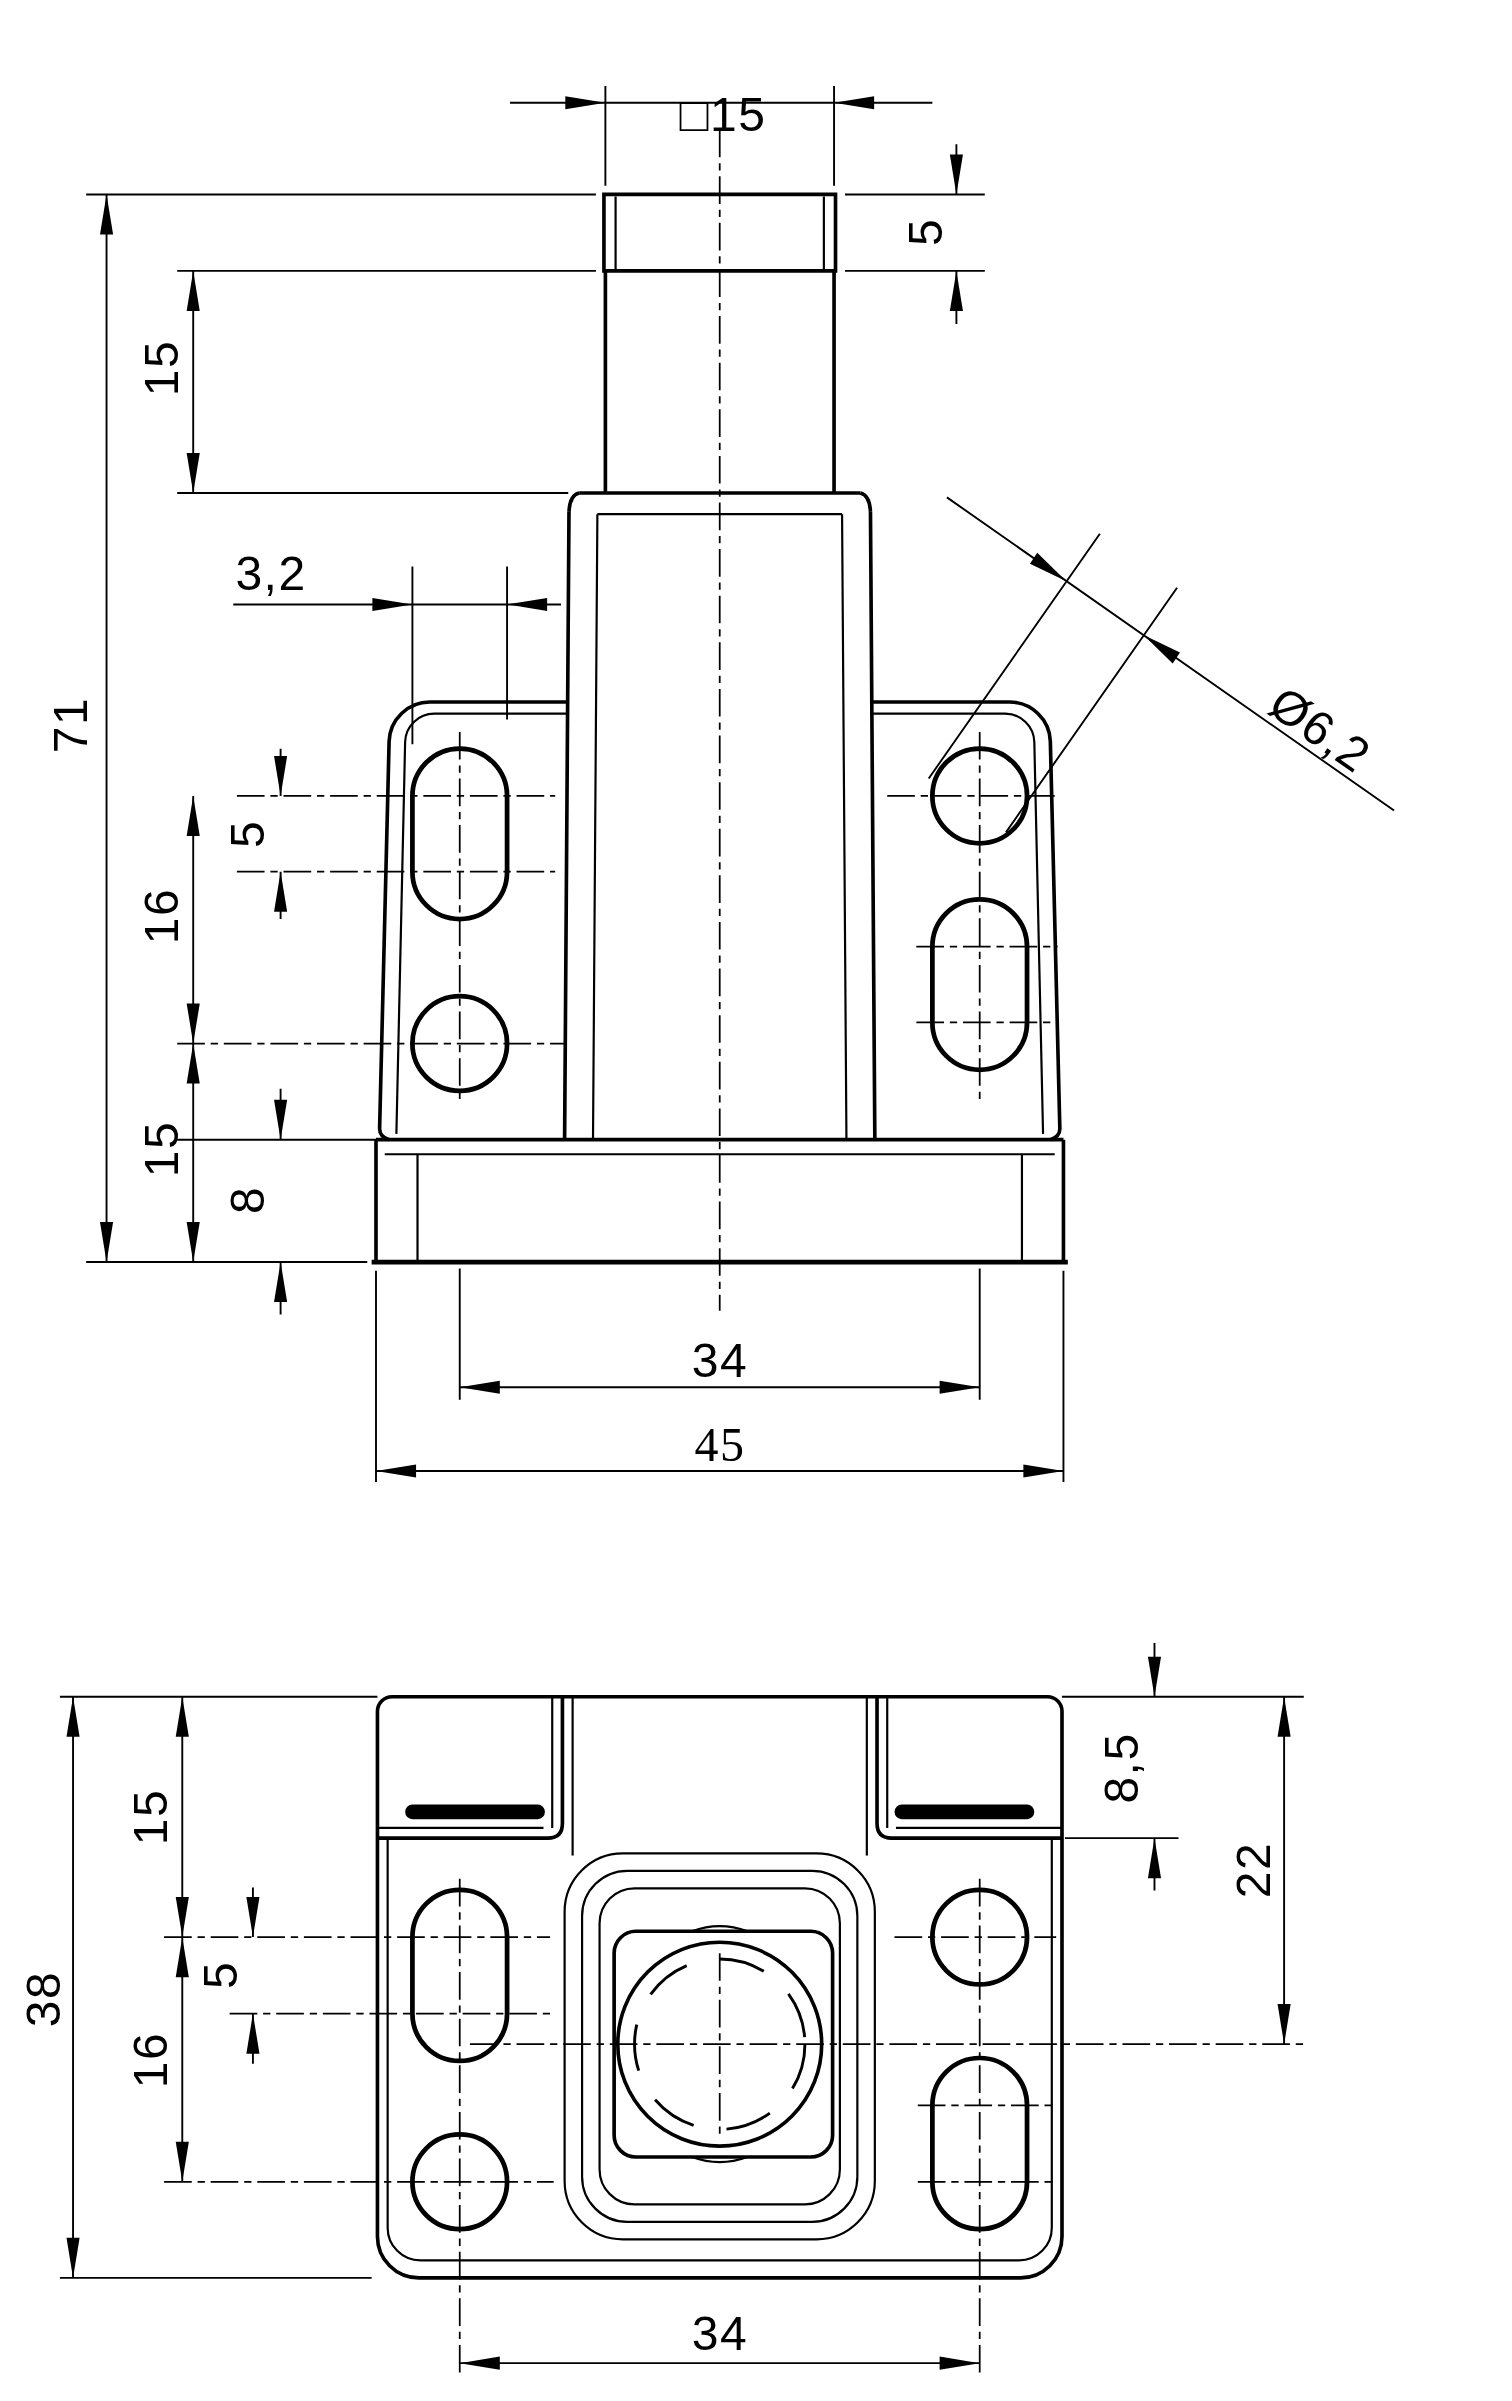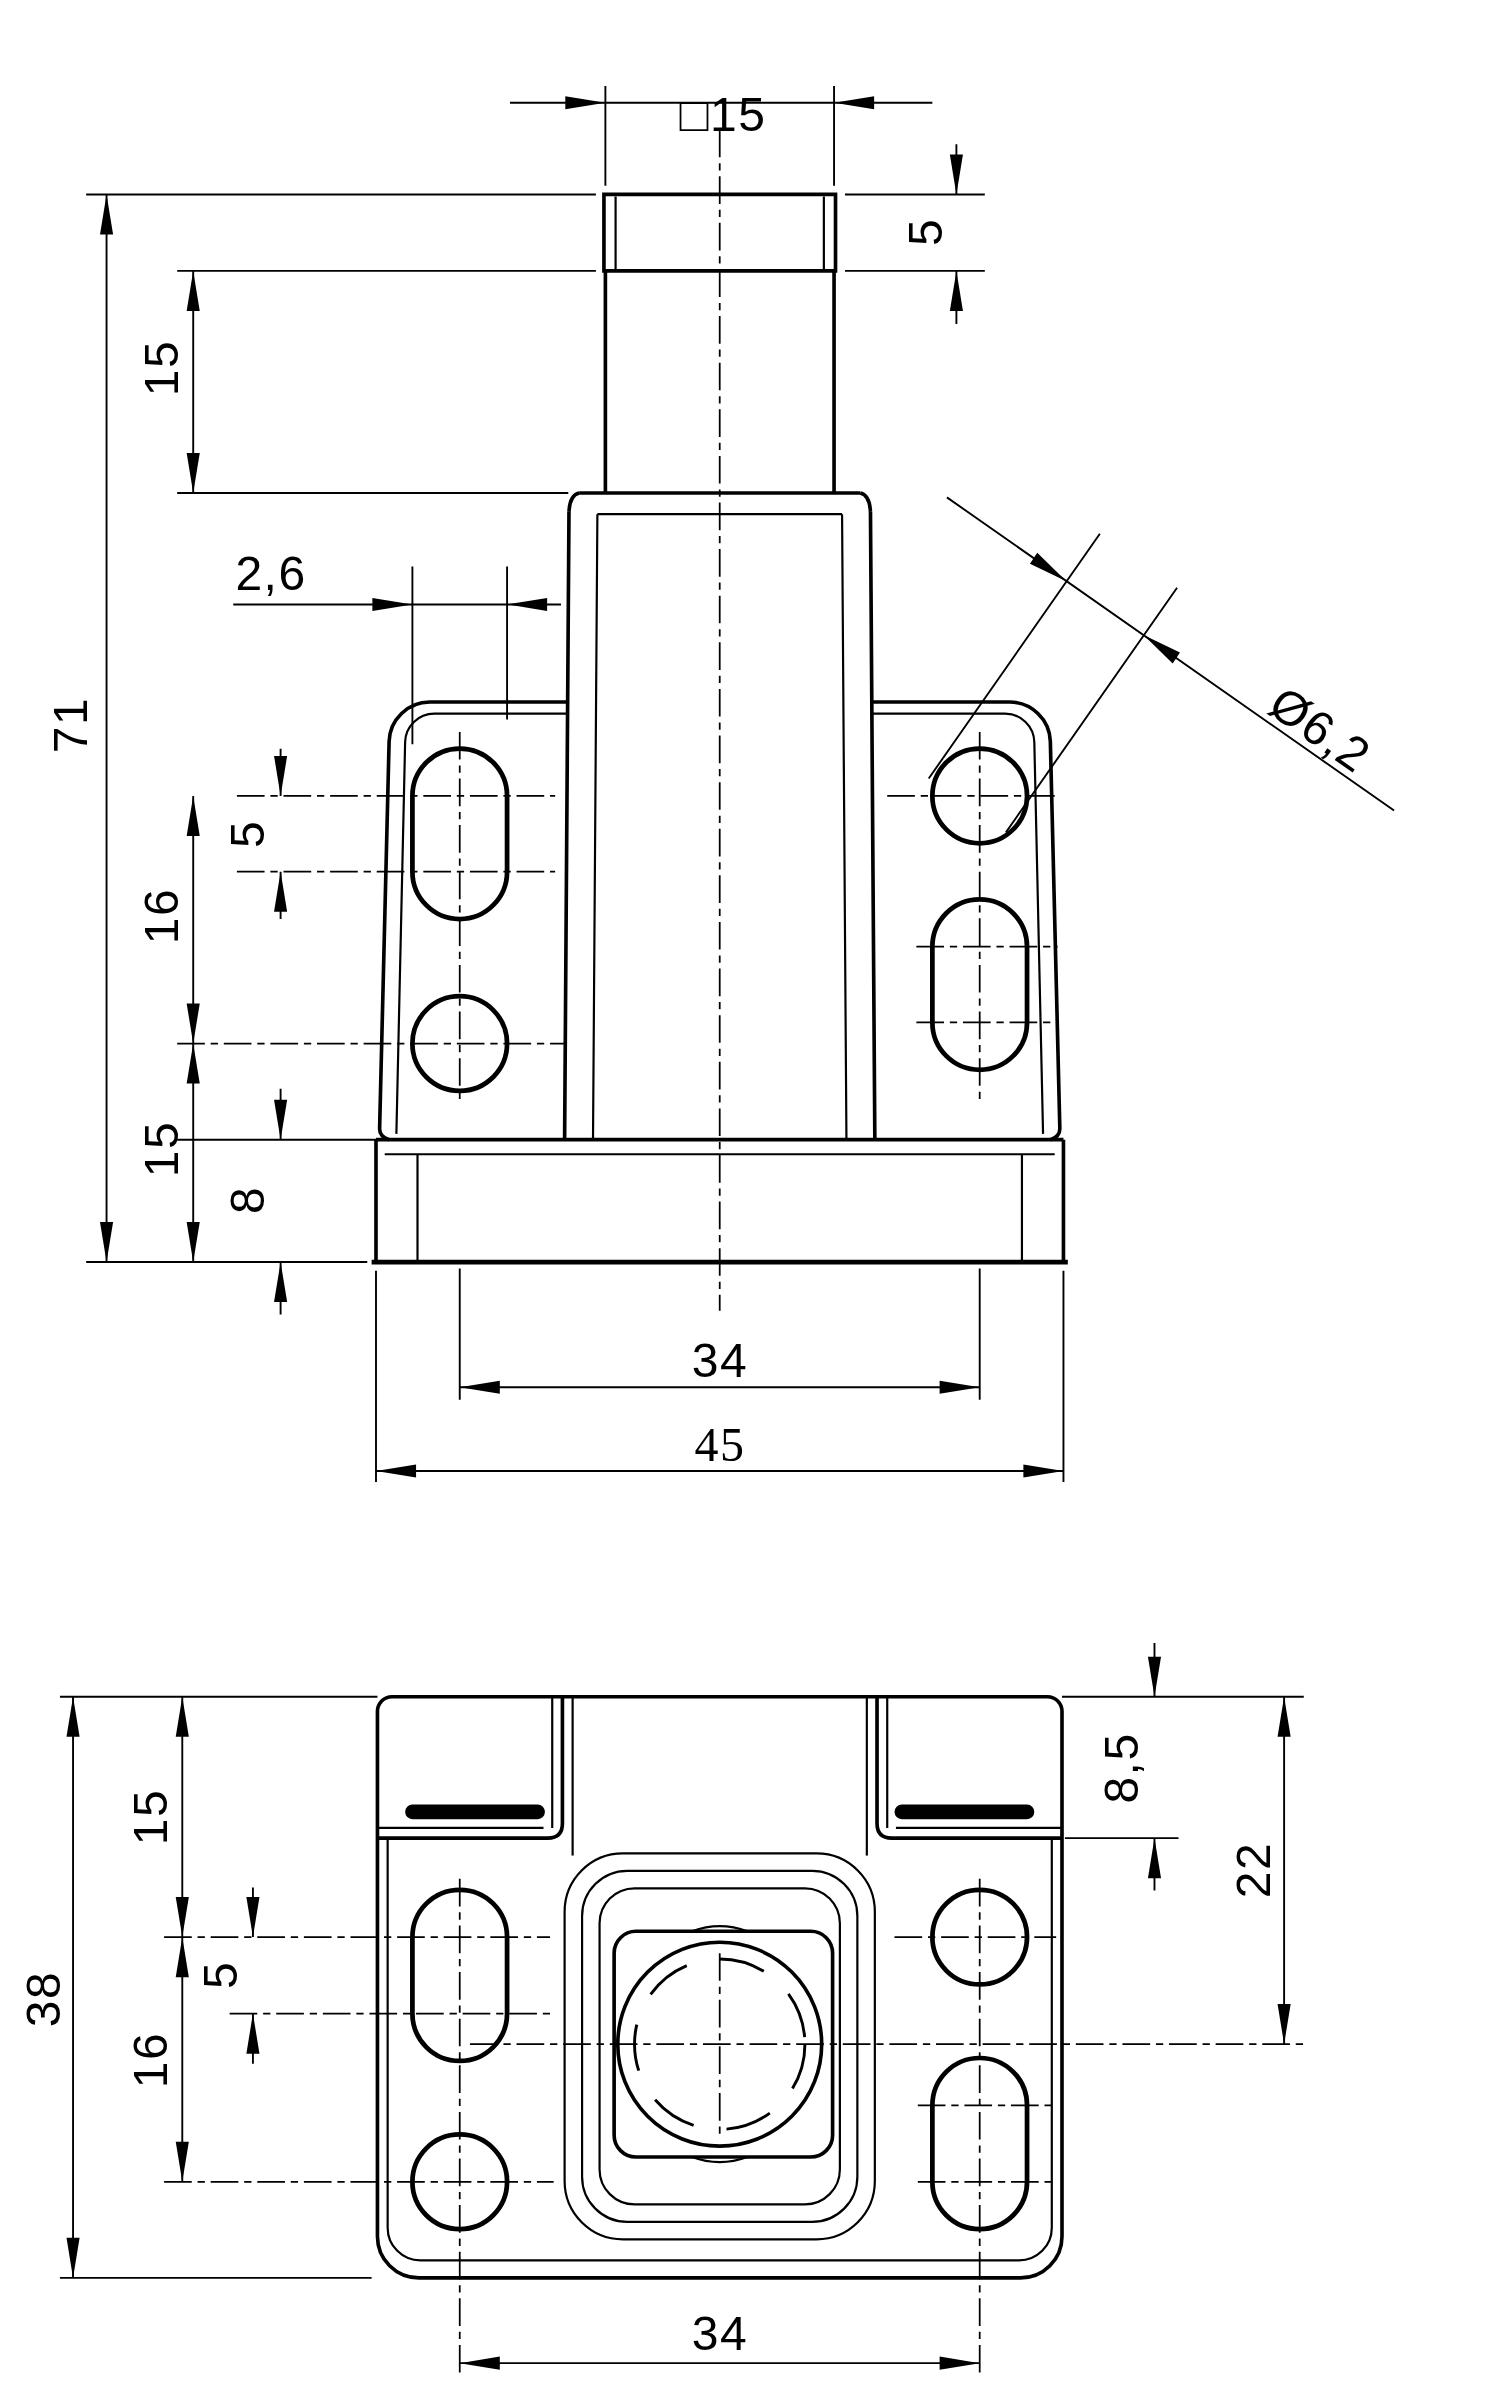--- a/index.html
+++ b/index.html
@@ -193,21 +193,21 @@
         <polygon class="arw" points="631,3245 686,3236 686,3254"></polygon>
         <polygon class="arw" points="1345,3245 1290,3236 1290,3254"></polygon>
       </g>
     </g>
   </svg>
 
   <div class="lbl h" style="left:723px;top:76px;margin-top:39px;">□15</div>
   <div class="lbl v" style="left:926px;top:232px;">5</div>
   <div class="lbl v" style="left:162px;top:368px;">15</div>
   <div class="lbl v" style="left:71px;top:725px;">71</div>
-  <div class="lbl h" style="left:271px;top:574px;">2,6</div>
+  <div class="lbl h" style="left:271px;top:574px;">3,2</div>
   <div class="lbl r35" style="left:1320px;top:730px;">Ø6,2</div>
   <div class="lbl v" style="left:248px;top:834px;">5</div>
   <div class="lbl v" style="left:162px;top:916px;">16</div>
   <div class="lbl v" style="left:162px;top:1149px;">15</div>
   <div class="lbl v" style="left:248px;top:1200px;">8</div>
   <div class="lbl h" style="left:720px;top:1361px;">34</div>
   <div class="lbl h" style="left:720px;top:1445px;font-family:Liberation Serif, serif;">45</div>
 
   <div class="lbl v" style="left:44px;top:1999px;">38</div>
   <div class="lbl v" style="left:151px;top:1817px;">15</div>

